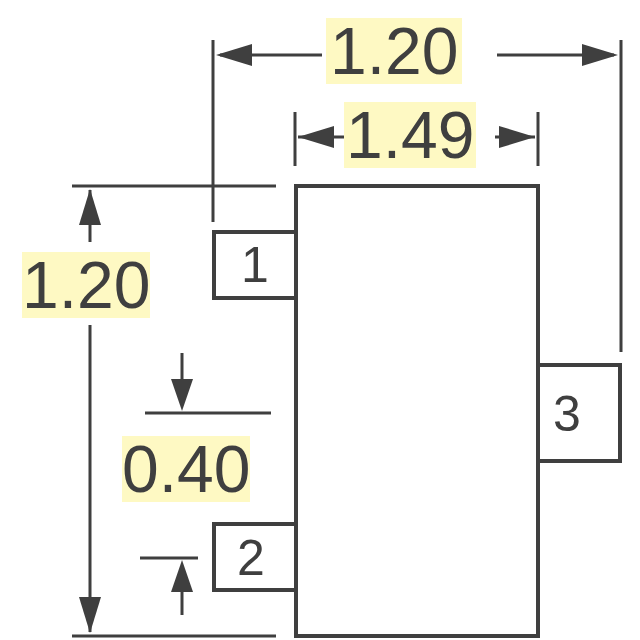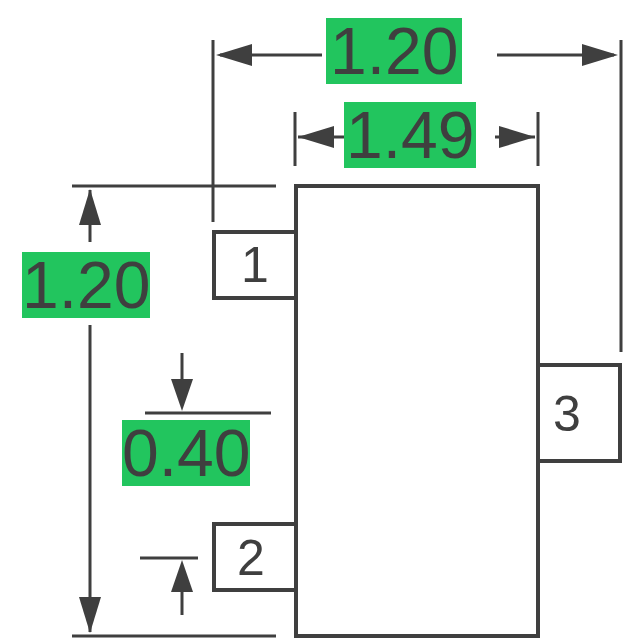--- a/index.html
+++ b/index.html
@@ -1,21 +1,21 @@
 <!DOCTYPE html>
 <html><head>
 <meta charset="utf-8">
 <style>
   html, body { margin:0; padding:0; background:#ffffff; }
   body { width:640px; height:640px; overflow:hidden; position:relative; font-family:"Liberation Sans", sans-serif; }
   svg { position:absolute; left:0; top:0; }
   .ln { stroke:#3f3f3f; stroke-width:3; fill:none; }
   .box { stroke:#3f3f3f; stroke-width:4; fill:#ffffff; }
   .ah { fill:#3f3f3f; stroke:none; }
-  .lbl { position:absolute; color:#3f3f3f; font-family:"Liberation Sans", sans-serif; line-height:1; white-space:nowrap; background:#22c55e; }
+  .lbl { position:absolute; color:#3f3f3f; font-family:"Liberation Sans", sans-serif; line-height:1; white-space:nowrap; background:#fef9c3; }
   .big { font-size:66px; }
   .pin { font-size:50px; background:transparent; }
 </style>
 </head>
 <body>
 
 <svg width="640" height="640" viewBox="0 0 640 640">
 
   <rect class="box" x="296" y="186" width="242" height="450"></rect>
 
@@ -58,17 +58,17 @@
     <line class="ln" x1="182" y1="353" x2="182" y2="400"></line>
     <line class="ln" x1="182" y1="572" x2="182" y2="615"></line>
     <polygon class="ah" points="182,411 171,379 193,379"></polygon>
     <polygon class="ah" points="182,560 171,592 193,592"></polygon>
   </g>
 </svg>
 
 <div class="lbl big" style="left:326px; top:18px; padding:0 4px;">1.20</div>
 <div class="lbl big" style="left:344px; top:102px; padding:0 2px;">1.49</div>
 <div class="lbl big" style="left:22px; top:252px;">1.20</div>
-<div class="lbl big" style="left:122px; top:420px;">0.40</div>
+<div class="lbl big" style="left:122px; top:436px;">0.40</div>
 
 <div class="lbl pin" style="left:241px; top:240px;">1</div>
 <div class="lbl pin" style="left:237px; top:533px;">2</div>
 <div class="lbl pin" style="left:553px; top:389px;">3</div>
 
 </body></html>

